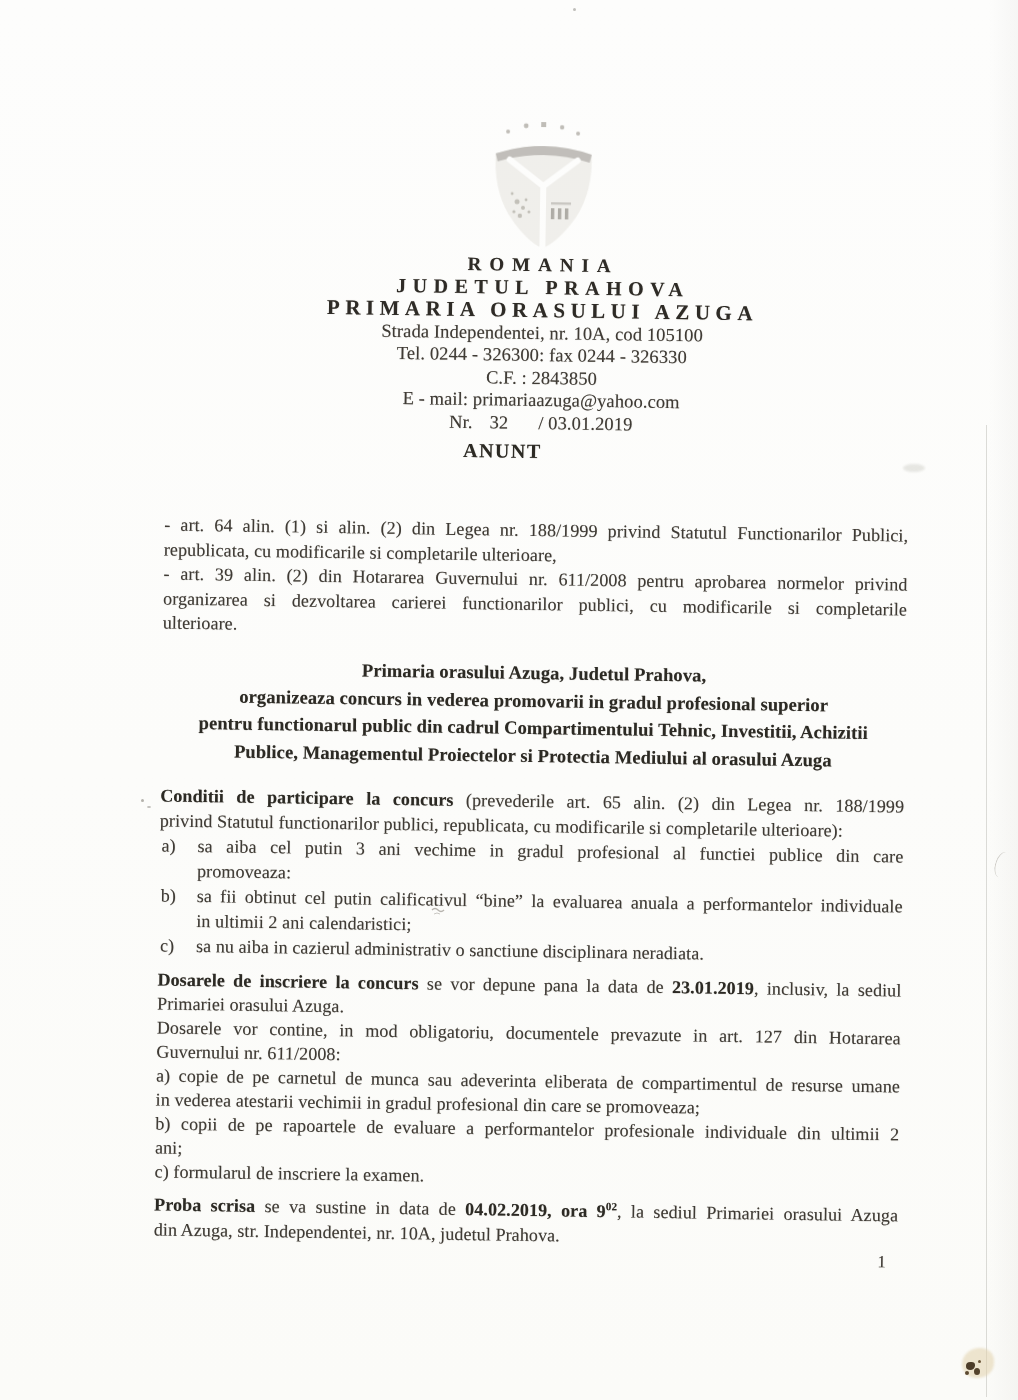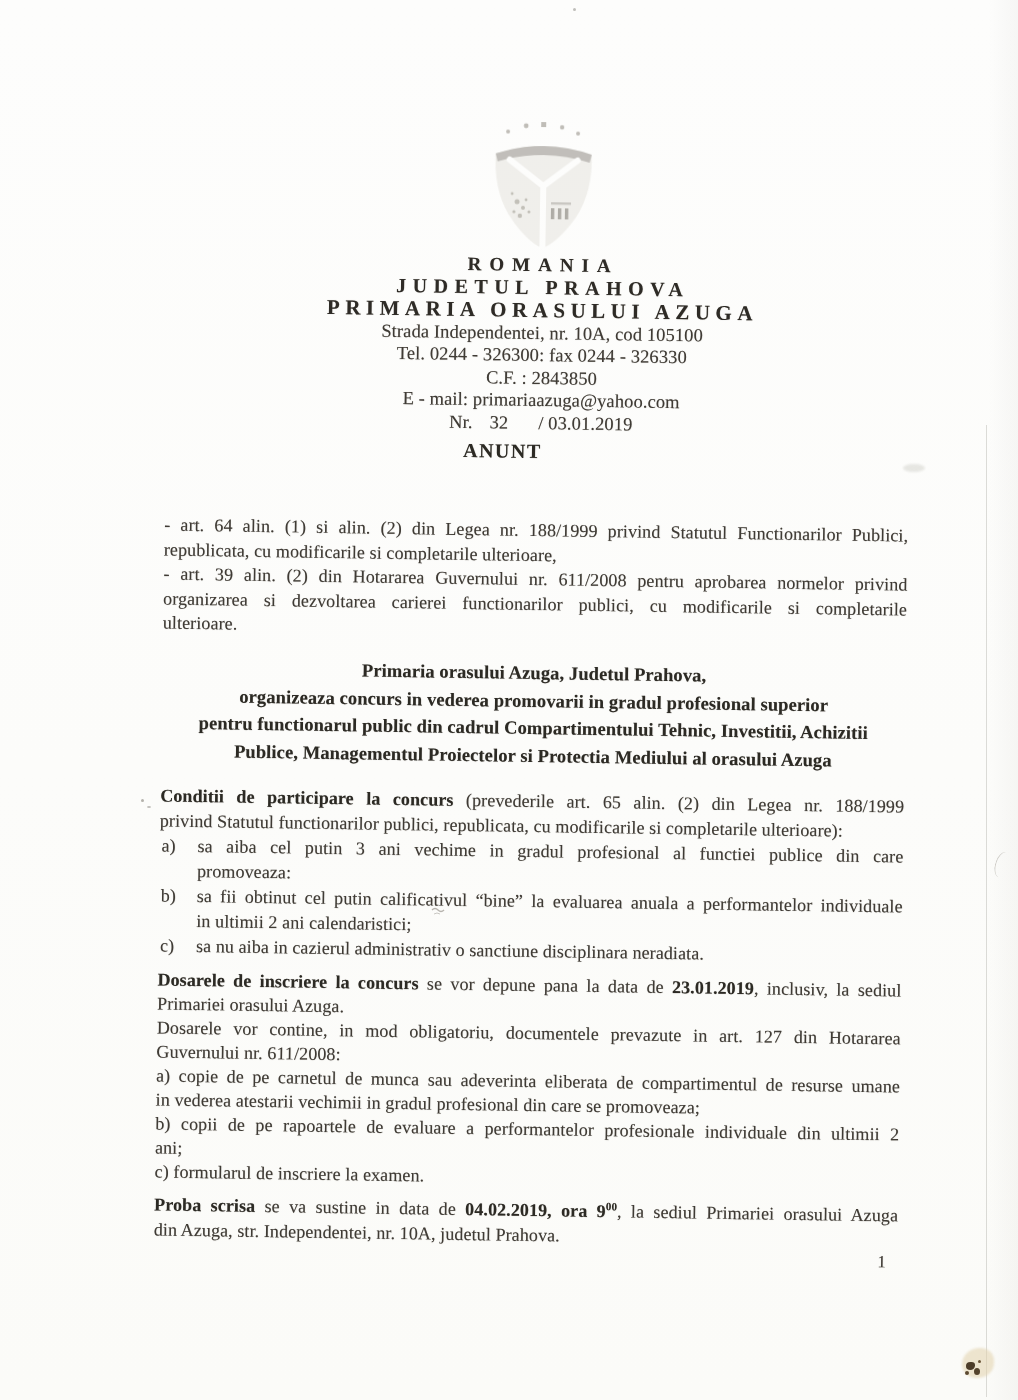--- a/index.html
+++ b/index.html
@@ -163,21 +163,21 @@
       <div class="jline">Dosarele vor contine, in mod obligatoriu, documentele prevazute in art. 127 din Hotararea</div>
       <div class="jlast">Guvernului nr. 611/2008:</div>
       <div class="jline">a) copie de pe carnetul de munca sau adeverinta eliberata de compartimentul de resurse umane</div>
       <div class="jlast">in vederea atestarii vechimii in gradul profesional din care se promoveaza;</div>
       <div class="jline">b) copii de pe rapoartele de evaluare a performantelor profesionale individuale din ultimii 2</div>
       <div class="jlast">ani;</div>
       <div class="jlast">c) formularul de inscriere la examen.</div>
     </div>
 
     <div class="blk body-col written txt">
-      <div class="jline"><span class="bold">Proba scrisa</span><span> se va sustine in data de </span><span class="bold">04.02.2019, ora 9</span><sup class="ss bold">00</sup><span>, la sediul Primariei orasului Azuga</span></div>
+      <div class="jline"><span class="bold">Proba scrisa</span><span> se va sustine in data de </span><span class="bold">04.02.2019, ora 9</span><sup class="ss bold">02</sup><span>, la sediul Primariei orasului Azuga</span></div>
       <div class="jlast">din Azuga, str. Independentei, nr. 10A, judetul Prahova.</div>
     </div>
 
     <div class="blk pagenum txt">1</div>
   </div>
 
   <div class="art edge-shade"></div>
   <div class="art scanline"></div>
   <div class="art curve"></div>
   <svg class="art squiggle" viewBox="0 0 16 12">

